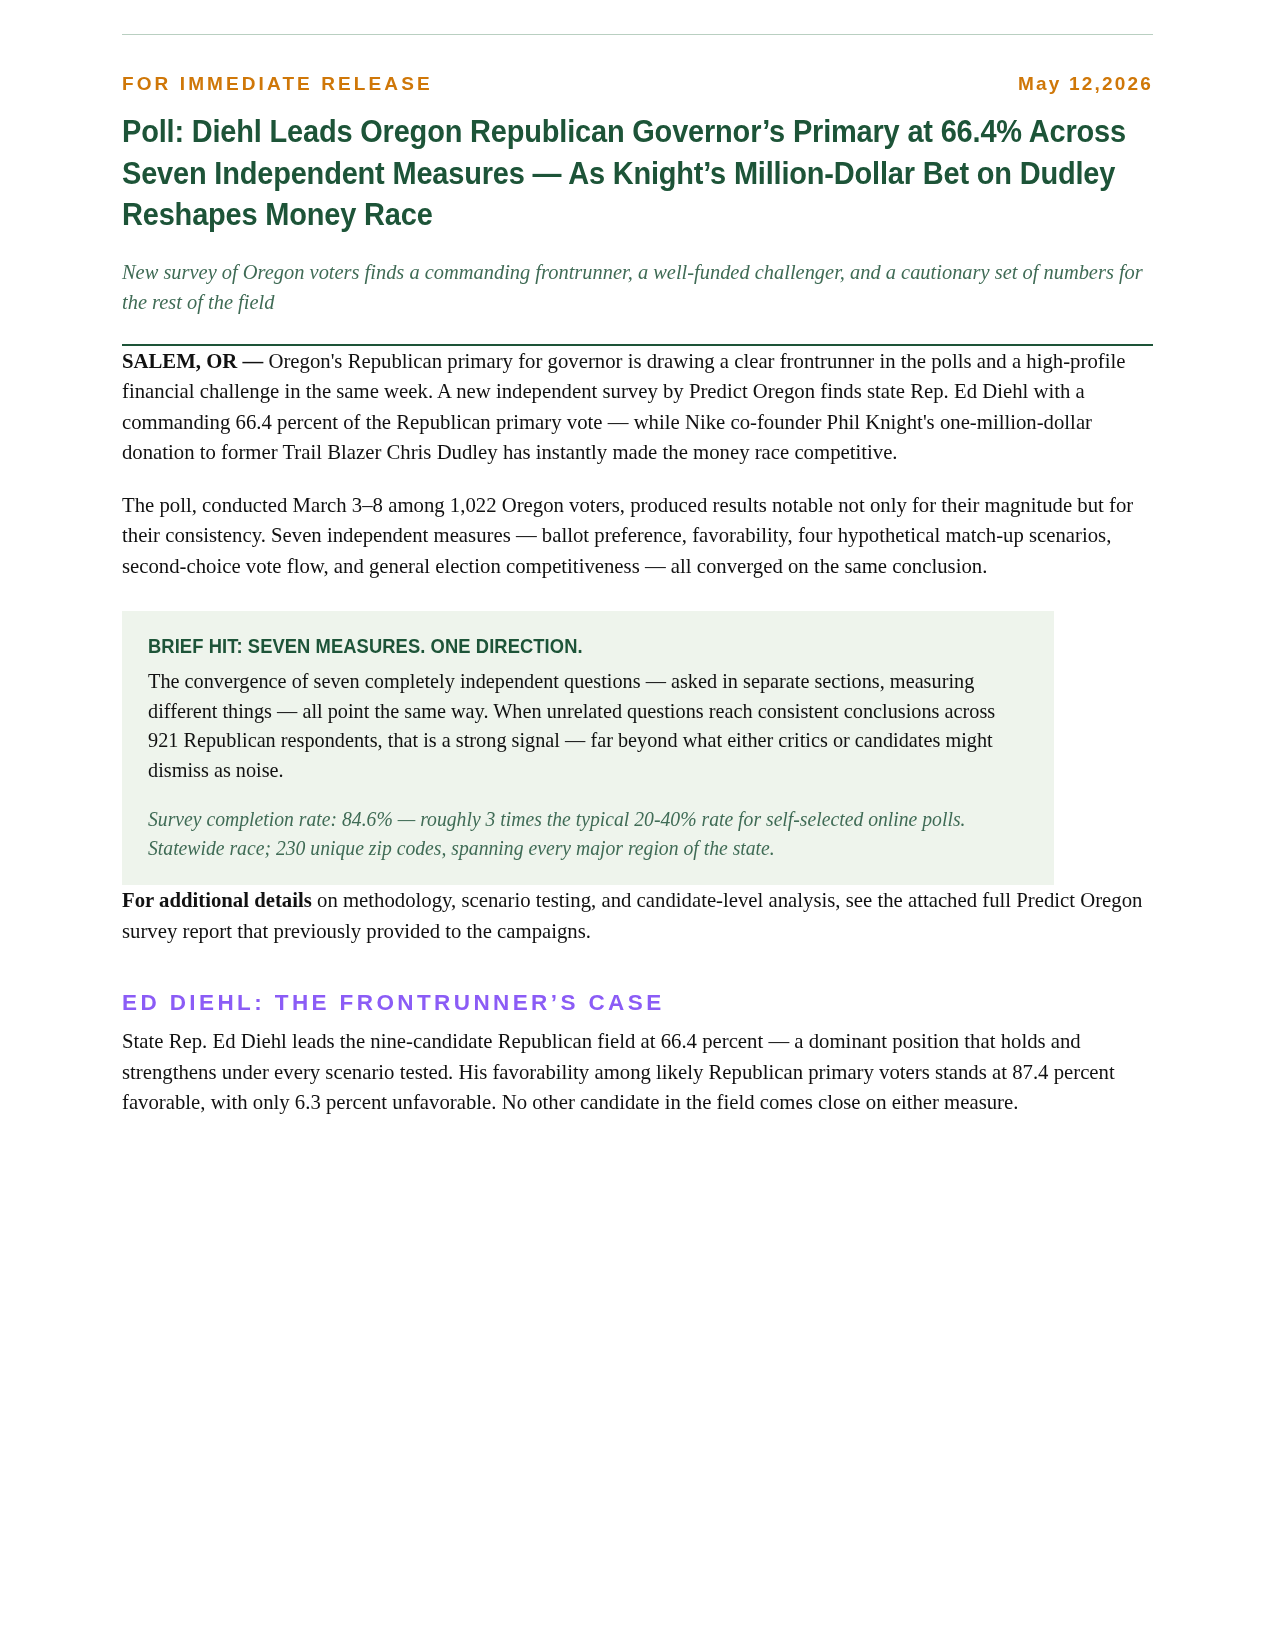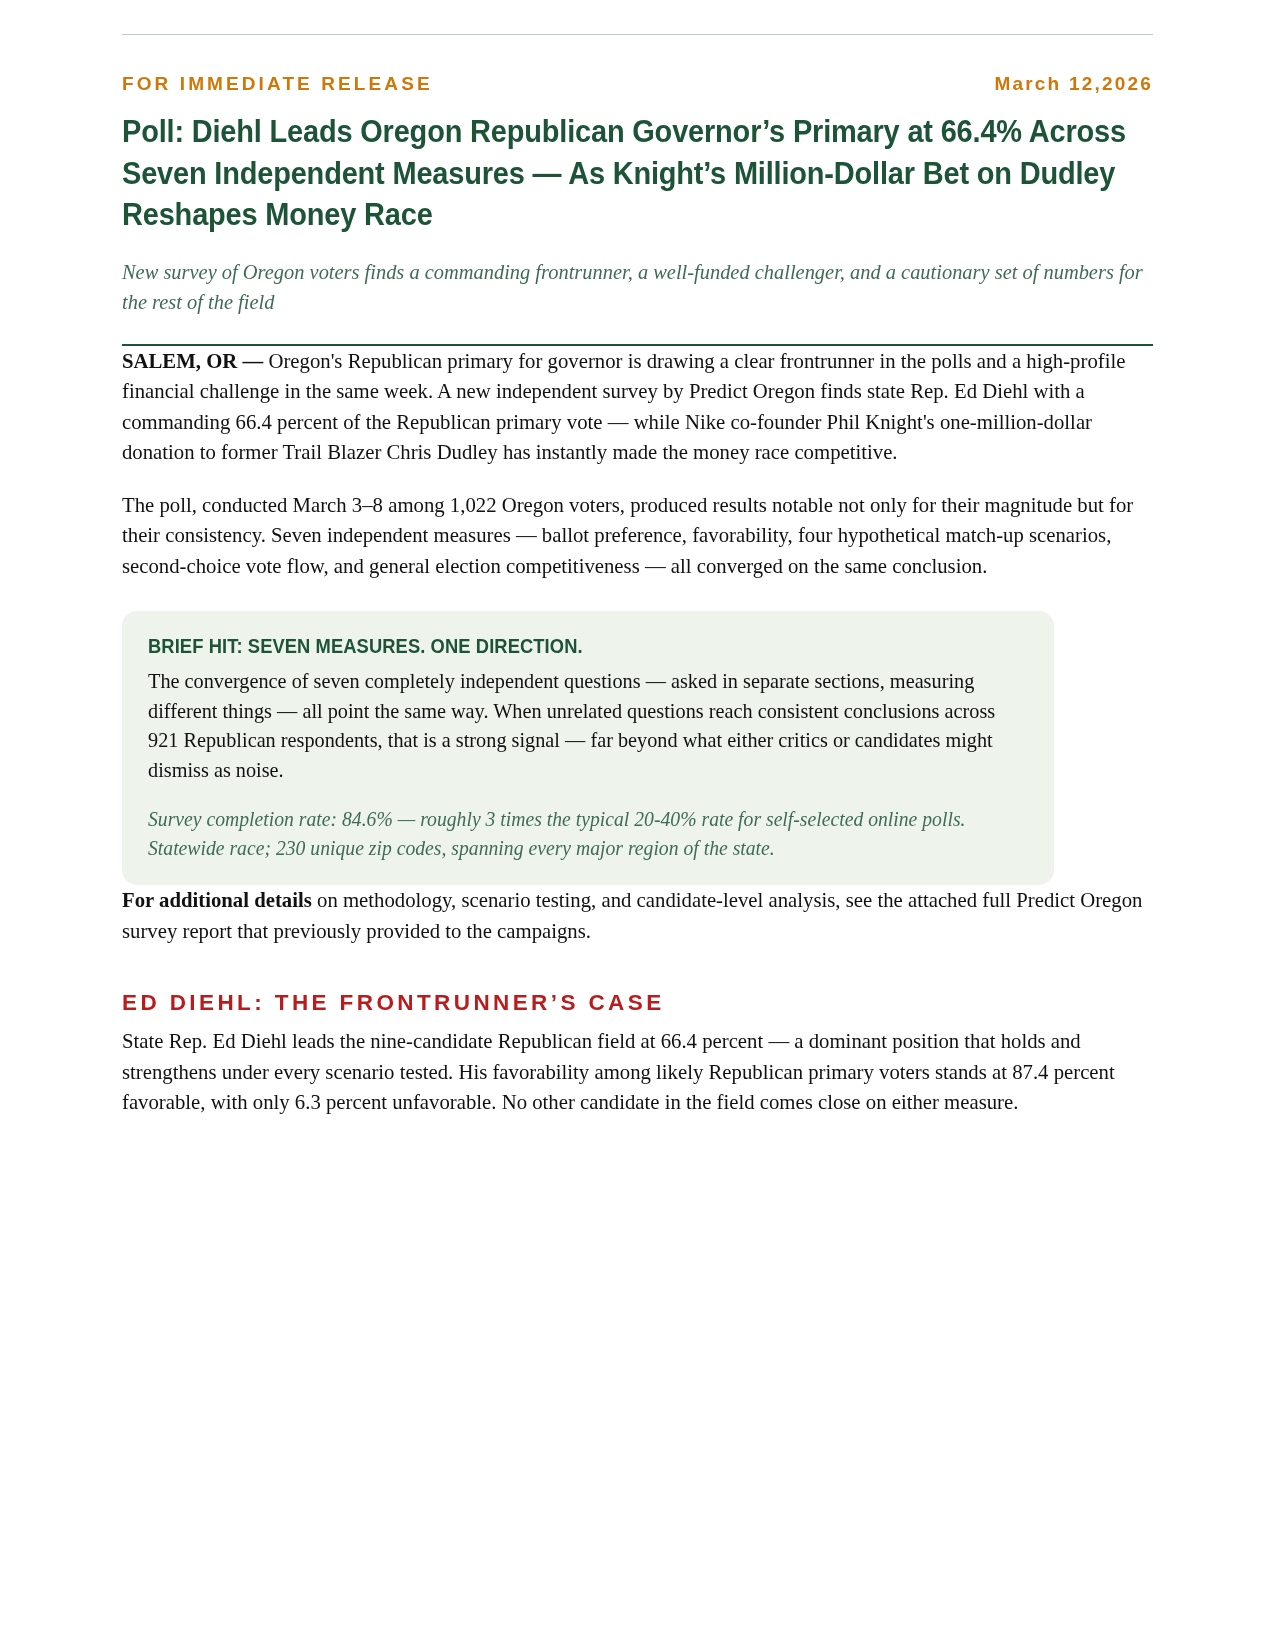--- a/index.html
+++ b/index.html
@@ -113,21 +113,20 @@
   .first-body { margin-top: 36px; }
   .lede-strong { font-weight: bold; }
 
   
   .callout {
     margin-top: 30px;
     background: #eef4ec;
     padding: 24px 26px 22px 26px;
     width: 932px;
     box-sizing: border-box;
-    border-radius: 15px;
   }
   .callout-heading {
     font-family: "Liberation Sans", sans-serif;
     font-weight: bold;
     font-size: 19.5px;
     color: #1d5438;
     letter-spacing: 0.1px;
     margin-bottom: 9px;
     transform: scaleX(0.94);
     transform-origin: left top;
@@ -154,35 +153,35 @@
 
   .after-callout { margin-top: 42px; }
 
   
   .section-heading {
     margin-top: 44px;
     margin-bottom: 10px;
     font-family: "Liberation Sans", sans-serif;
     font-weight: bold;
     font-size: 22.5px;
-    color: #b91c1c;
+    color: #8b5cf6;
     letter-spacing: 3.4px;
   }
 </style>
 </head>
 <body>
 
 <div class="page">
 
 
   <div class="rule-top"></div>
 
   <div class="release-row">
     <div class="release-label">FOR IMMEDIATE RELEASE</div>
-    <div class="release-date">March 12,2026</div>
+    <div class="release-date">May 12,2026</div>
   </div>
 
   <h1 class="headline">Poll: Diehl Leads Oregon Republican Governor’s Primary at 66.4% Across Seven Independent Measures — As Knight’s Million-Dollar Bet on Dudley Reshapes Money Race</h1>
 
   <div class="deck">New survey of Oregon voters finds a commanding frontrunner, a well-funded challenger, and a cautionary set of numbers for the rest of the field</div>
 
   <div class="rule-bottom"></div>
 
   <p class="body first-body">
     <span class="lede-strong">SALEM, OR —</span><span> Oregon's Republican primary for governor is drawing a clear frontrunner in the polls and a high-profile financial challenge in the same week. A new independent survey by Predict Oregon finds state Rep. Ed Diehl with a commanding 66.4 percent of the Republican primary vote — while Nike co-founder Phil Knight's one-million-dollar donation to former Trail Blazer Chris Dudley has instantly made the money race competitive.</span>

